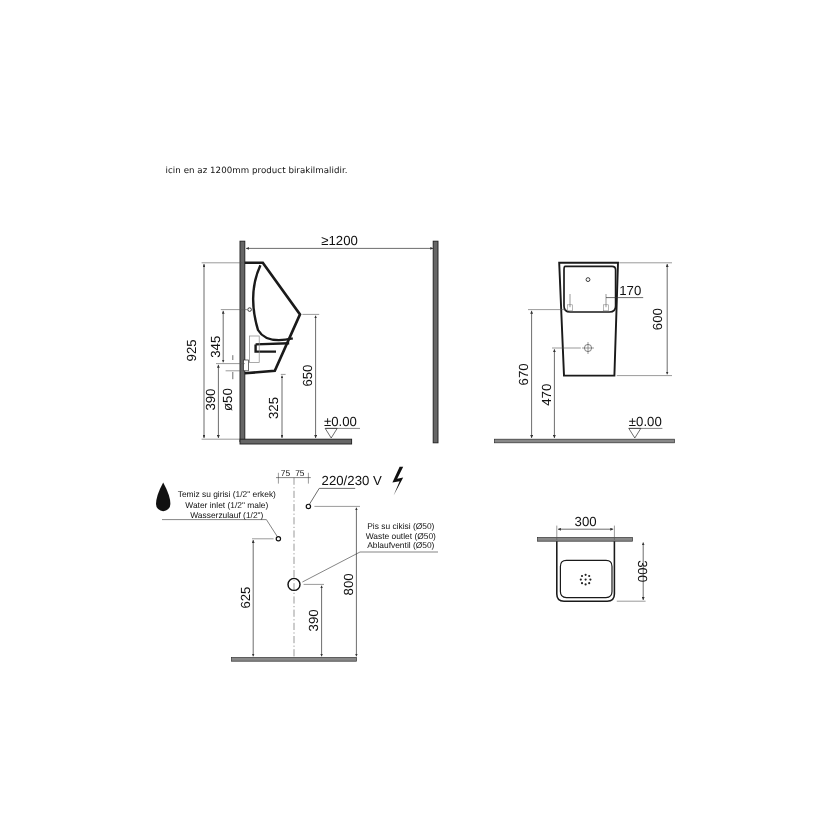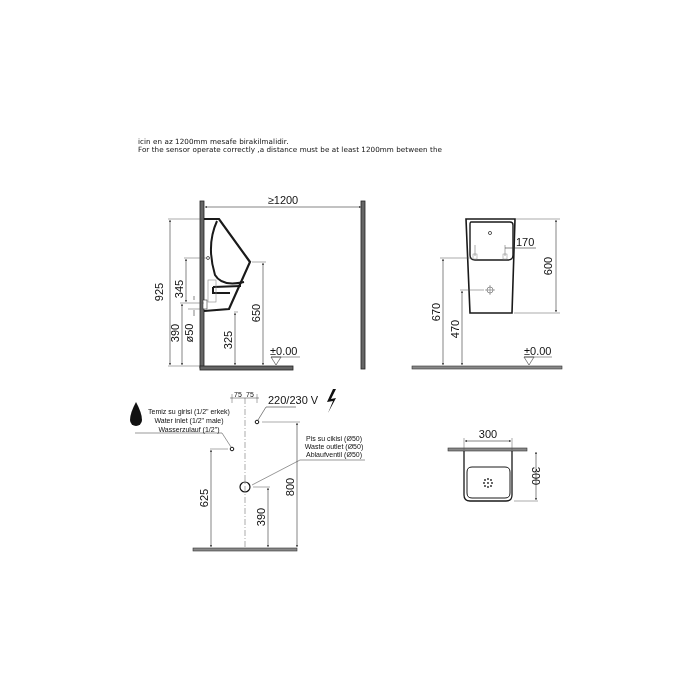--- a/index.html
+++ b/index.html
@@ -8,22 +8,21 @@
     .note { position: absolute; left: 138px; top: 138px; width: 330px; font-family: "DejaVu Sans", sans-serif; font-size: 7.2px; line-height: 8.4px; color: #111; letter-spacing: 0.05px; }
     .note div { white-space: nowrap; }
     svg text { font-family: "Liberation Sans", sans-serif; fill: #111; }
     .dim { font-size: 11px; }
     .small { font-size: 7px; }
   </style>
 </head>
 <body>
 
 <div class="note">
-  <div>icin en az 1200mm mesafe birakilmalidir.</div>
-  <div>For the sensor operate correctly ,a distance must be at least 1200mm between the</div>
+  <div>icin en az 1200mm product birakilmalidir.</div>
 </div>
 
 <svg id="canvas" viewBox="0 0 700 700" xmlns="http://www.w3.org/2000/svg">
   <defs>
     <marker id="arr" viewBox="0 0 6 6" refX="6" refY="3" markerWidth="4" markerHeight="4" orient="auto-start-reverse">
       <path d="M0,0 L6,3 L0,6 z" fill="#333"></path>
     </marker>
   </defs>
 
   <g>

